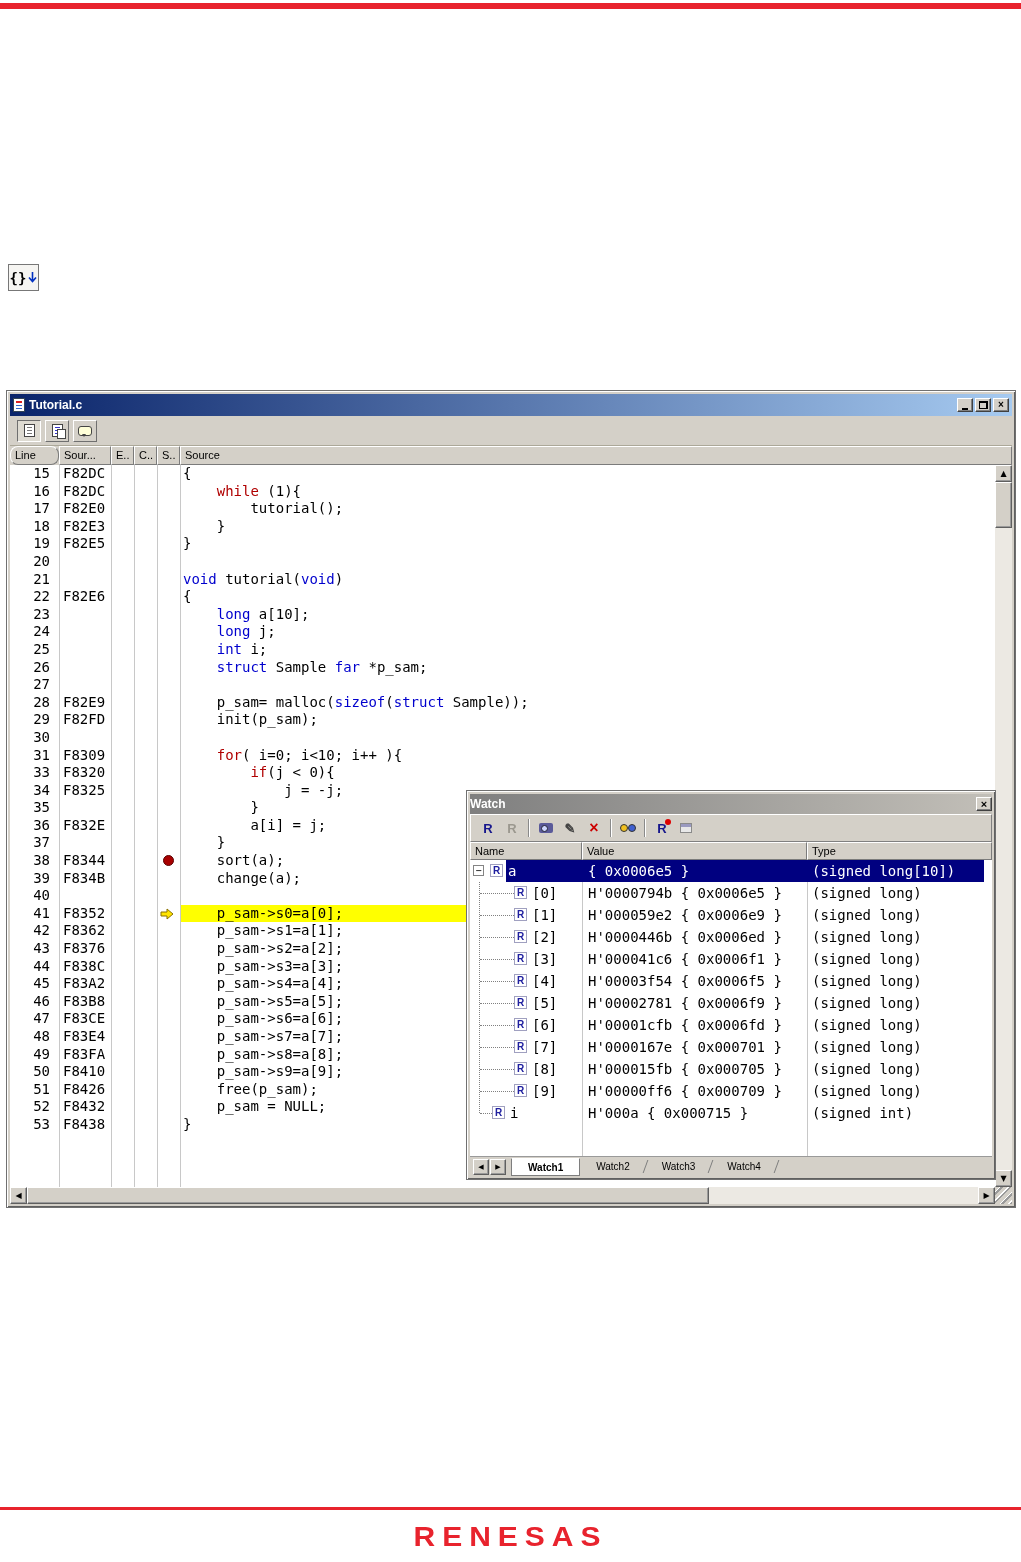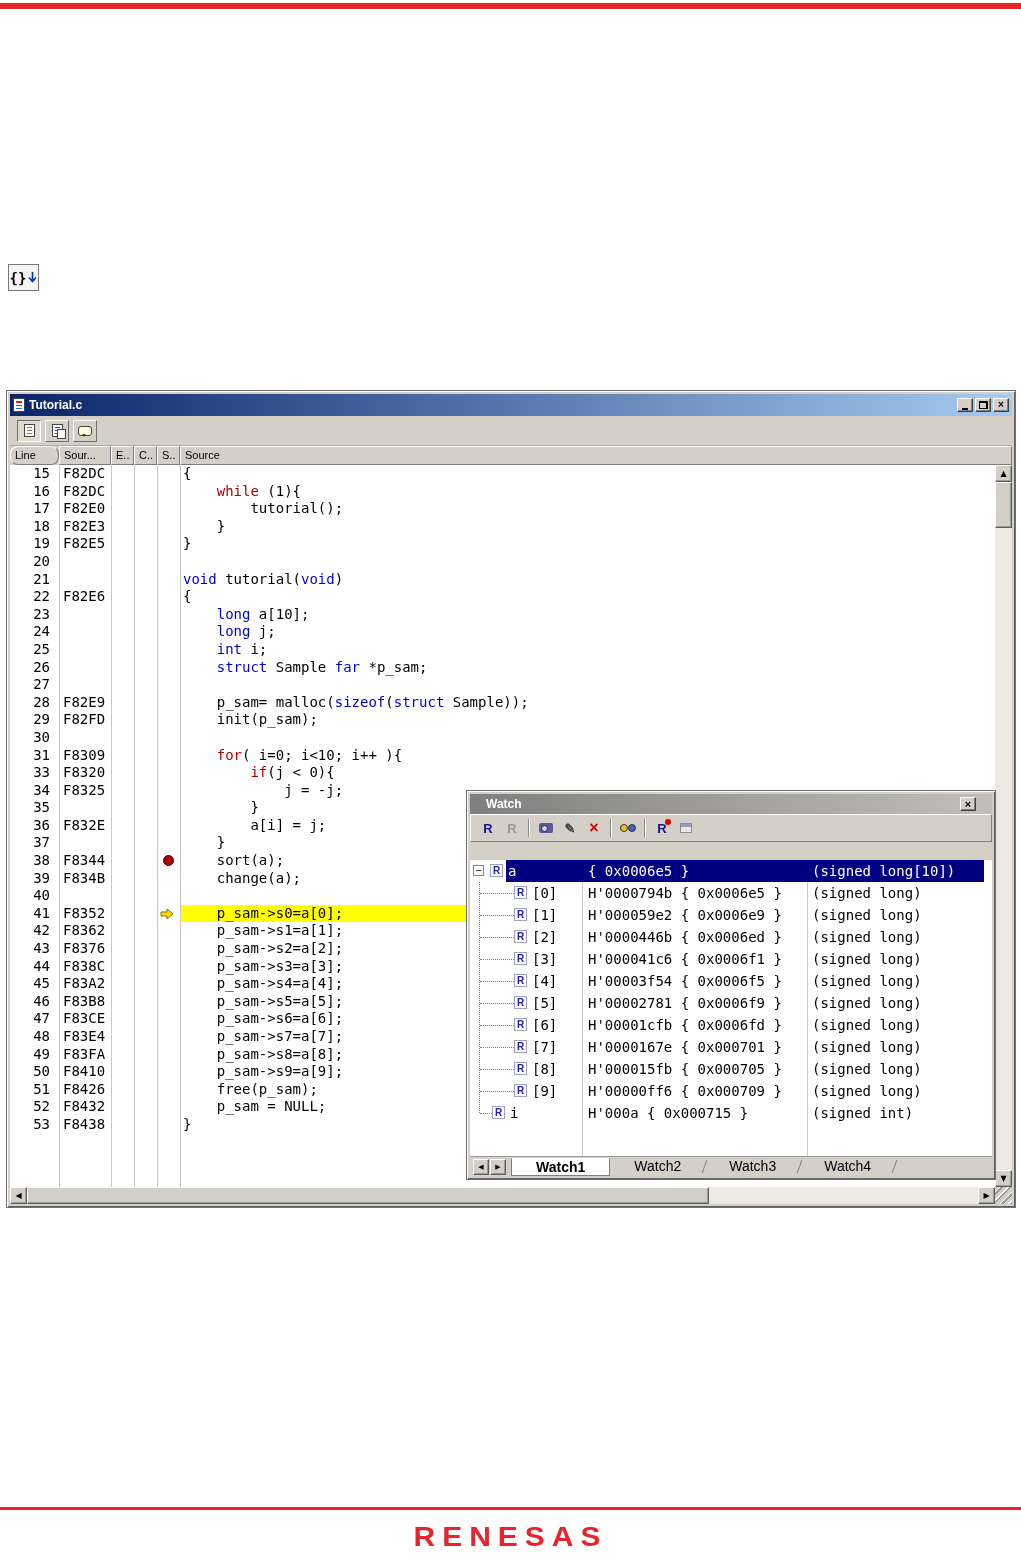--- a/index.html
+++ b/index.html
@@ -87,21 +87,21 @@
   .hthumb{position:absolute;left:17px;top:0;width:682px;height:17px;background:#d4d0c8;border:1px solid;
           border-color:#fff #5f5f5f #5f5f5f #fff;box-shadow:inset -1px -1px 0 #9a9a9a}
   .e-corner{position:absolute;right:3px;bottom:3px;width:17px;height:17px;background:#d4d0c8;
             background-image:repeating-linear-gradient(135deg,transparent 0 3px,#fff 3px 4px,#9a9a9a 4px 6px)}
 
   
   .watch{position:absolute;left:466px;top:790px;width:530px;height:390px;background:#d4d0c8;
          border:1px solid #707070;box-shadow:inset 1px 1px 0 #fff,inset -1px -1px 0 #606060;z-index:5}
   .w-title{position:absolute;left:3px;top:3px;right:3px;height:20px;
            background:linear-gradient(90deg,#7f7f7f,#c2bfb8);display:flex;align-items:center;
-           padding:0 16px;color:#fff;font-size:12px;font-weight:bold}
+           padding:0 0;color:#fff;font-size:12px;font-weight:bold}
   .w-title .t{flex:1}
   .w-close{width:16px;height:14px;background:#d4d0c8;border:1px solid;border-color:#fff #404040 #404040 #fff;
            box-shadow:inset -1px -1px 0 #808080;color:#000;font:bold 11px/12px "Liberation Sans",sans-serif;text-align:center}
   .w-toolbar{position:absolute;left:3px;top:23px;right:3px;height:28px;display:flex;align-items:center;
              gap:2px;padding:0 6px;border:1px solid;border-color:#fff #808080 #808080 #fff;background:#d4d0c8}
   .wbtn{width:22px;height:20px;display:flex;align-items:center;justify-content:center}
   .g{font-family:"Liberation Sans",sans-serif;font-weight:bold}
   .rg{font-size:13px;color:#16168c}
   .rg.dis{color:#9b988f}
   .rdot{position:relative}
@@ -134,21 +134,21 @@
   .wval{left:118px}
   .wtype{left:342px}
   .hstub{position:absolute;top:11px;border-top:1px dotted #808080}
 
   .w-tabs{position:absolute;left:3px;right:3px;bottom:3px;height:20px;background:#d4d0c8;display:flex;
           align-items:center;padding-left:3px;border-top:1px solid #9a9a9a}
   .tab-arrow{width:16px;height:16px;background:#d4d0c8;border:1px solid;border-color:#fff #5f5f5f #5f5f5f #fff;
              box-shadow:inset -1px -1px 0 #9a9a9a;display:flex;align-items:center;justify-content:center;
              font-family:"DejaVu Sans",sans-serif;font-size:7px;margin-right:1px}
   .wtabs-strip{display:flex;margin-left:4px;align-items:flex-start}
-  .wtab{position:relative;height:18px;line-height:17px;padding:0 24px;font-size:14px}
+  .wtab{position:relative;height:18px;line-height:17px;padding:0 16px;font-size:10px}
   .wtab::after{content:'';position:absolute;right:0;top:2px;height:13px;width:1px;background:#7e7e7e;transform:skewX(-20deg)}
   .wtab.active{background:#fff;font-weight:bold;border:1px solid #7e7e7e;border-top-color:#fff;z-index:2}
   .wtab.active::after{display:none}
 </style>
 </head>
 <body>
 
 <div class="rule top"></div>
 
 <div class="step-btn">
@@ -281,20 +281,25 @@
       </span>
     <span class="tsep"></span>
     <span class="wbtn">
         <span class="g rg rdot">R</span>
       </span>
     <span class="wbtn">
         <span class="win-ic"></span>
       </span>
   </div>
 
+  <div class="w-header">
+      <div class="hcell" style="width: 112px;">Name</div>
+      <div class="hcell" style="width: 225px;">Value</div>
+      <div class="hcell" style="flex: 1 1 0%;">Type</div>
+    </div>
 
   <div class="w-grid">
     <div class="tree-vline"></div>
   <div class="wrow sel"><div class="selbar"></div><span class="exp">−</span><span class="ricon" style="left: 20px;">R</span><span class="wname" style="left: 38px;">a</span><span class="wval">{ 0x0006e5 }</span><span class="wtype">(signed long[10])</span></div>
       <div class="wrow"><span class="hstub" style="left: 10px; width: 34px;"></span><span class="ricon" style="left: 44px;">R</span><span class="wname" style="left: 62px;">[0]</span><span class="wval">H'0000794b { 0x0006e5 }</span><span class="wtype">(signed long)</span></div>
       <div class="wrow"><span class="hstub" style="left: 10px; width: 34px;"></span><span class="ricon" style="left: 44px;">R</span><span class="wname" style="left: 62px;">[1]</span><span class="wval">H'000059e2 { 0x0006e9 }</span><span class="wtype">(signed long)</span></div>
       <div class="wrow"><span class="hstub" style="left: 10px; width: 34px;"></span><span class="ricon" style="left: 44px;">R</span><span class="wname" style="left: 62px;">[2]</span><span class="wval">H'0000446b { 0x0006ed }</span><span class="wtype">(signed long)</span></div>
       <div class="wrow"><span class="hstub" style="left: 10px; width: 34px;"></span><span class="ricon" style="left: 44px;">R</span><span class="wname" style="left: 62px;">[3]</span><span class="wval">H'000041c6 { 0x0006f1 }</span><span class="wtype">(signed long)</span></div>
       <div class="wrow"><span class="hstub" style="left: 10px; width: 34px;"></span><span class="ricon" style="left: 44px;">R</span><span class="wname" style="left: 62px;">[4]</span><span class="wval">H'00003f54 { 0x0006f5 }</span><span class="wtype">(signed long)</span></div>
       <div class="wrow"><span class="hstub" style="left: 10px; width: 34px;"></span><span class="ricon" style="left: 44px;">R</span><span class="wname" style="left: 62px;">[5]</span><span class="wval">H'00002781 { 0x0006f9 }</span><span class="wtype">(signed long)</span></div>

